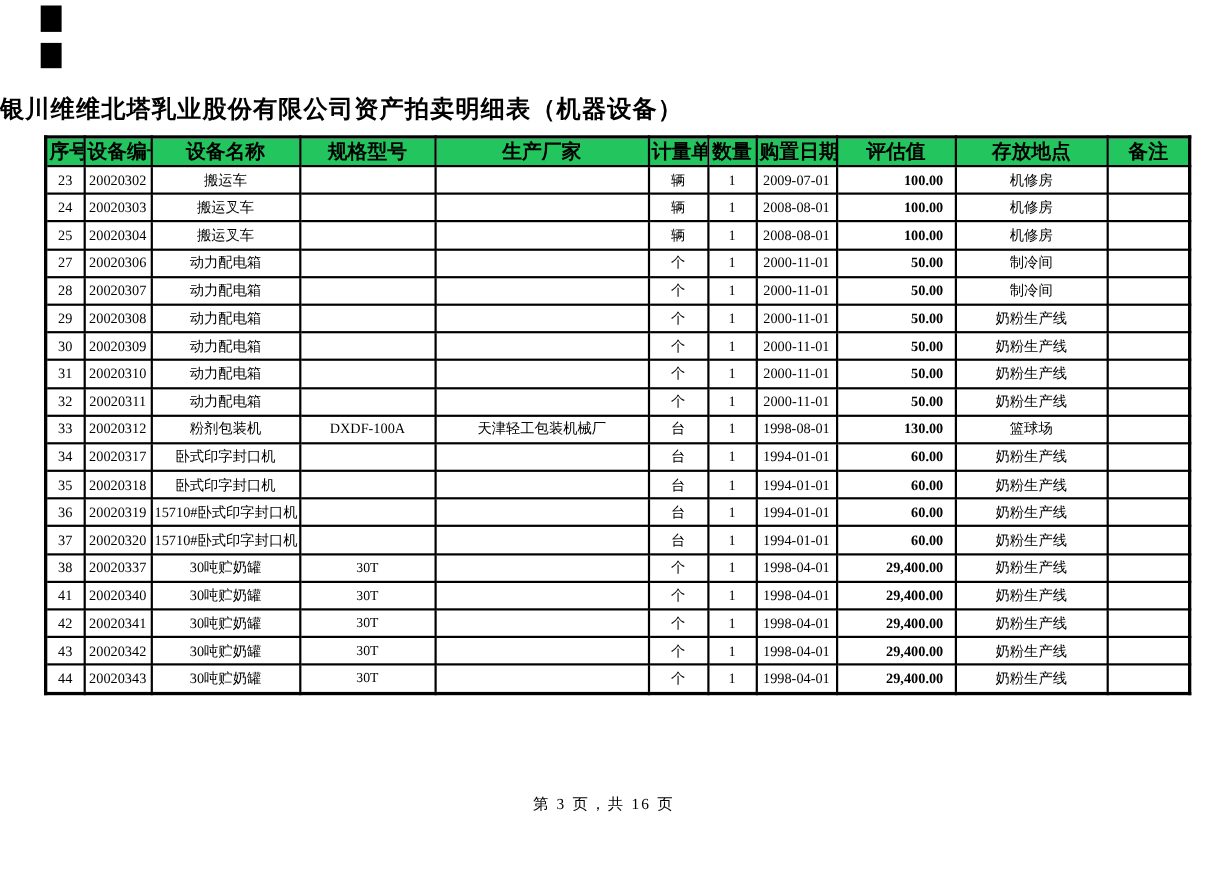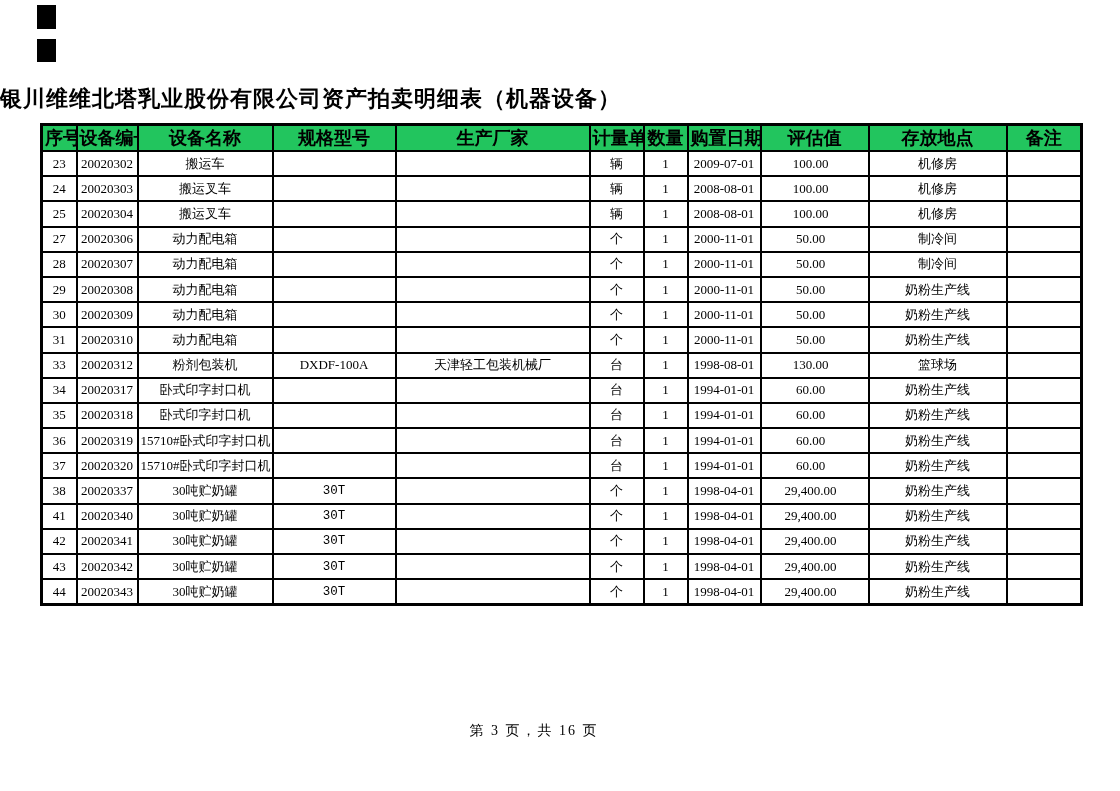--- a/index.html
+++ b/index.html
@@ -28,27 +28,27 @@
     overflow:hidden;white-space:nowrap;
     text-align:center;vertical-align:middle;
     font-weight:normal;
   }
   table.asset-table th{
     background:#22c55e;
     font-weight:bold;
     font-size:18px;
     font-family:"Liberation Sans","DejaVu Sans",sans-serif;
   }
-  table.asset-table td.c8{text-align:center;padding-right:10px;}
+  table.asset-table td.c8{text-align:right;padding-right:10px;font-weight:bold;}
   table.asset-table td.sans{
-    font-family:Liberation Mono, monospace;
+    font-family:Liberation Serif, serif;
     font-size:12.5px;
   }
   .page-footer{
-    position:absolute;top:722px;left:0;width:1068px;text-align:center;
+    position:absolute;top:722px;left:15px;width:1068px;text-align:center;
     font-size:14px;letter-spacing:2px;
   }
 </style>
 </head>
 <body>
 
 <div class="corner-mark m1"></div>
 <div class="corner-mark m2"></div>
 
 <div class="doc-title">银川维维北塔乳业股份有限公司资产拍卖明细表（机器设备）</div>
@@ -181,20 +181,33 @@
         <td class="c3"></td>
         <td class="c4"></td>
         <td class="c5">个</td>
         <td class="c6">1</td>
         <td class="c7">2000-11-01</td>
         <td class="c8">50.00</td>
         <td class="c9">奶粉生产线</td>
         <td class="c10"></td>
       </tr>
       <tr>
+        <td class="c0">32</td>
+        <td class="c1">20020311</td>
+        <td class="c2">动力配电箱</td>
+        <td class="c3"></td>
+        <td class="c4"></td>
+        <td class="c5">个</td>
+        <td class="c6">1</td>
+        <td class="c7">2000-11-01</td>
+        <td class="c8">50.00</td>
+        <td class="c9">奶粉生产线</td>
+        <td class="c10"></td>
+      </tr>
+      <tr>
         <td class="c0">33</td>
         <td class="c1">20020312</td>
         <td class="c2">粉剂包装机</td>
         <td class="c3">DXDF-100A</td>
         <td class="c4">天津轻工包装机械厂</td>
         <td class="c5">台</td>
         <td class="c6">1</td>
         <td class="c7">1998-08-01</td>
         <td class="c8">130.00</td>
         <td class="c9">篮球场</td>

